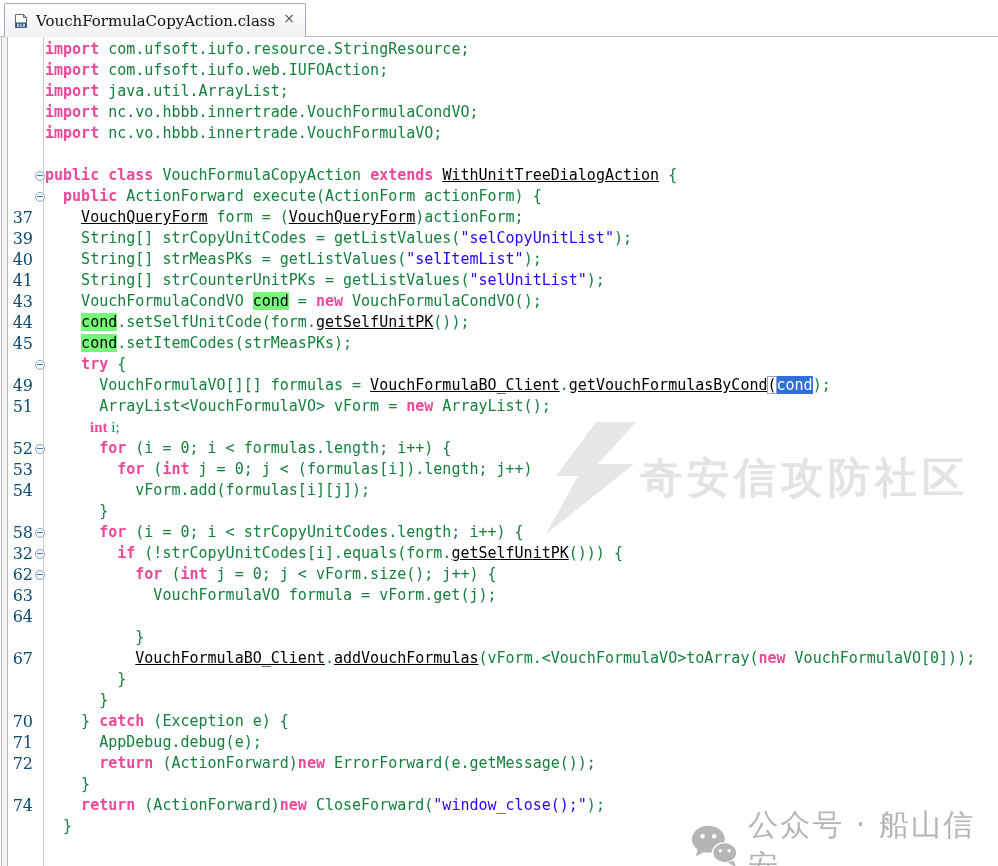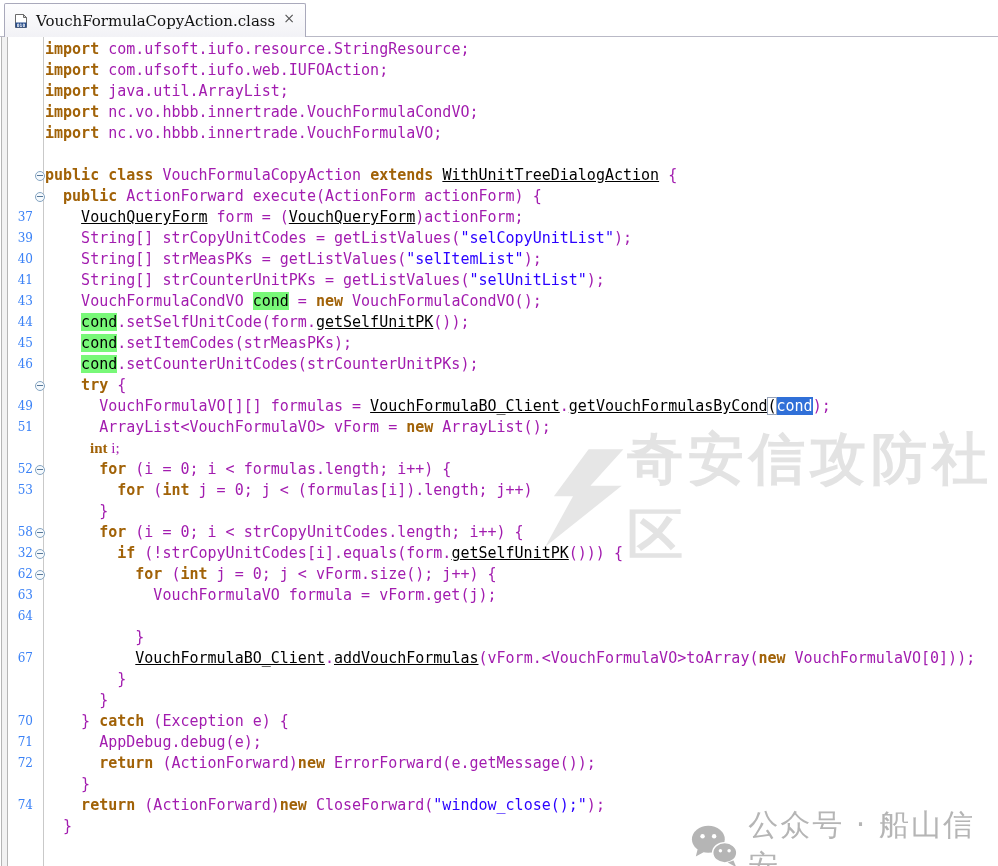--- a/index.html
+++ b/index.html
@@ -23,46 +23,46 @@
   .editor { position:relative; width:998px; height:829px; background:#fff; }
   .marker-bar { position:absolute; left:1px; top:0; bottom:0; width:7px;
                 background:#f2f2f2; border-left:1px solid #b5b5b5;
                 border-right:1px solid #b5b5b5; }
   .ruler-sep { position:absolute; left:43px; top:0; bottom:0; width:1px;
                background:#c9c9c9; }
 
   
   .wm-center { position:absolute; left:540px; top:385px; z-index:0;
                display:flex; align-items:center; pointer-events:none; }
-  .wm-center .wm-text { font-size:56px; font-weight:bold; letter-spacing:5px;
+  .wm-center .wm-text { font-size:42px; font-weight:bold; letter-spacing:5px;
                         color:#e3e3e3; font-family:"DejaVu Sans", sans-serif; }
   .wm-bottom { position:absolute; left:690px; top:768px; z-index:2;
                display:flex; align-items:center; pointer-events:none; }
   .wm-bottom .wm-text { font-size:30px; color:#b5b5b5; letter-spacing:2px;
                         margin-left:10px; font-family:"DejaVu Sans", sans-serif; }
 
   
   .code-lines { position:relative; z-index:1; padding-top:2px; }
   .row { position:relative; height:21px; line-height:21px; white-space:pre;
          font-family:"DejaVu Sans Mono", monospace; font-size:15px; color:#000; }
   .num { position:absolute; left:0; top:0; width:33px; text-align:right;
-         font-family:"DejaVu Serif", serif; font-size:12px; line-height:21px;
-         color:#3b82f6; }
+         font-family:"DejaVu Serif", serif; font-size:16px; line-height:21px;
+         color:#0c4a6e; }
   .fold { position:absolute; left:35px; top:6px; width:10px; height:10px;
           border:1px solid #84a4c2; border-radius:50%; background:#f6fafd; }
   .fold::after { content:""; position:absolute; left:1px; right:1px; top:3px;
                  height:1px; background:#56789a; }
 
-  .k   { color:#a16207; font-weight:bold; }
+  .k   { color:#ec4899; font-weight:bold; }
   .s   { color:#2a00ff; }
   .u   { color:#000; text-decoration:underline; } 
   .g   { background:#78f878; color:#000; }
   .sel { background:#3070d8; color:#fff; }
   .box { outline:1px solid #98a4ba; outline-offset:-1px; }
-  .p   { color:#a21caf; }
+  .p   { color:#15803d; }
 </style>
 </head>
 <body>
 
 <div class="tabbar">
   <div class="tab">
     <svg width="16" height="16" viewBox="0 0 16 16">
       <path d="M2.5 1.5 h8 l3 3 v10 h-11 z" fill="#ffffff" stroke="#6b6b6b" stroke-width="1"></path>
       <path d="M10.5 1.5 v3 h3 z" fill="#d8d8d8" stroke="#6b6b6b" stroke-width="1"></path>
       <rect x="2.5" y="9.5" width="11" height="5" fill="#274c8b"></rect>
@@ -107,27 +107,27 @@
       <div class="row" style="padding-left: calc(0ch + 45px);"><span class="num"></span></div>
       <div class="row" style="padding-left: calc(0ch + 45px);"><span class="num"></span><span class="fold"></span><span class="k">public</span><span class="p"> </span><span class="k">class</span><span class="p"> VouchFormulaCopyAction </span><span class="k">extends</span><span class="p"> </span><span class="u">WithUnitTreeDialogAction</span><span class="p"> {</span></div>
       <div class="row" style="padding-left: calc(2ch + 45px);"><span class="num"></span><span class="fold"></span><span class="k">public</span><span class="p"> ActionForward execute(ActionForm actionForm) {</span></div>
       <div class="row" style="padding-left: calc(4ch + 45px);"><span class="num">37</span><span class="u">VouchQueryForm</span><span class="p"> form = (</span><span class="u">VouchQueryForm</span><span class="p">)actionForm;</span></div>
       <div class="row" style="padding-left: calc(4ch + 45px);"><span class="num">39</span><span class="p">String[] strCopyUnitCodes = getListValues(</span><span class="s">"selCopyUnitList"</span><span class="p">);</span></div>
       <div class="row" style="padding-left: calc(4ch + 45px);"><span class="num">40</span><span class="p">String[] strMeasPKs = getListValues(</span><span class="s">"selItemList"</span><span class="p">);</span></div>
       <div class="row" style="padding-left: calc(4ch + 45px);"><span class="num">41</span><span class="p">String[] strCounterUnitPKs = getListValues(</span><span class="s">"selUnitList"</span><span class="p">);</span></div>
       <div class="row" style="padding-left: calc(4ch + 45px);"><span class="num">43</span><span class="p">VouchFormulaCondVO </span><span class="g">cond</span><span class="p"> = </span><span class="k">new</span><span class="p"> VouchFormulaCondVO();</span></div>
       <div class="row" style="padding-left: calc(4ch + 45px);"><span class="num">44</span><span class="g">cond</span><span class="p">.setSelfUnitCode(form.</span><span class="u">getSelfUnitPK</span><span class="p">());</span></div>
       <div class="row" style="padding-left: calc(4ch + 45px);"><span class="num">45</span><span class="g">cond</span><span class="p">.setItemCodes(strMeasPKs);</span></div>
-      <div class="row" style="padding-left: calc(4ch + 45px);"><span class="num">46</span><span class="g">cond</span><span class="p">.setCounterUnitCodes(strCounterUnitPKs);</span></div>
       <div class="row" style="padding-left: calc(4ch + 45px);"><span class="num"></span><span class="fold"></span><span class="k">try</span><span class="p"> {</span></div>
       <div class="row" style="padding-left: calc(6ch + 45px);"><span class="num">49</span><span class="p">VouchFormulaVO[][] formulas = </span><span class="u">VouchFormulaBO_Client</span><span class="p">.</span><span class="u">getVouchFormulasByCond</span><span class="box">(</span><span class="sel">cond</span><span class="p">);</span></div>
       <div class="row" style="padding-left: calc(6ch + 45px);"><span class="num">51</span><span class="p">ArrayList&lt;VouchFormulaVO&gt; vForm = </span><span class="k">new</span><span class="p"> ArrayList();</span></div>
       <div class="row" style="padding-left: calc(6ch + 45px); font-family: Liberation Serif, serif;"><span class="num"></span><span class="k">int</span><span class="p"> i;</span></div>
       <div class="row" style="padding-left: calc(6ch + 45px);"><span class="num">52</span><span class="fold"></span><span class="k">for</span><span class="p"> (i = 0; i &lt; formulas.length; i++) {</span></div>
       <div class="row" style="padding-left: calc(8ch + 45px);"><span class="num">53</span><span class="k">for</span><span class="p"> (</span><span class="k">int</span><span class="p"> j = 0; j &lt; (formulas[i]).length; j++)</span></div>
+      <div class="row" style="padding-left: calc(10ch + 45px);"><span class="num">54</span><span class="p">vForm.add(formulas[i][j]);</span></div>
       <div class="row" style="padding-left: calc(6ch + 45px);"><span class="num"></span><span class="p">}</span></div>
       <div class="row" style="padding-left: calc(6ch + 45px);"><span class="num">58</span><span class="fold"></span><span class="k">for</span><span class="p"> (i = 0; i &lt; strCopyUnitCodes.length; i++) {</span></div>
       <div class="row" style="padding-left: calc(8ch + 45px);"><span class="num">32</span><span class="fold"></span><span class="k">if</span><span class="p"> (!strCopyUnitCodes[i].equals(form.</span><span class="u">getSelfUnitPK</span><span class="p">())) {</span></div>
       <div class="row" style="padding-left: calc(10ch + 45px);"><span class="num">62</span><span class="fold"></span><span class="k">for</span><span class="p"> (</span><span class="k">int</span><span class="p"> j = 0; j &lt; vForm.size(); j++) {</span></div>
       <div class="row" style="padding-left: calc(12ch + 45px);"><span class="num">63</span><span class="p">VouchFormulaVO formula = vForm.get(j);</span></div>
       <div class="row" style="padding-left: calc(12ch + 45px);"><span class="num">64</span></div>
       <div class="row" style="padding-left: calc(10ch + 45px);"><span class="num"></span><span class="p">}</span></div>
       <div class="row" style="padding-left: calc(10ch + 45px);"><span class="num">67</span><span class="u">VouchFormulaBO_Client</span><span class="p">.</span><span class="u">addVouchFormulas</span><span class="p">(vForm.&lt;VouchFormulaVO&gt;toArray(</span><span class="k">new</span><span class="p"> VouchFormulaVO[0]));</span></div>
       <div class="row" style="padding-left: calc(8ch + 45px);"><span class="num"></span><span class="p">}</span></div>
       <div class="row" style="padding-left: calc(6ch + 45px);"><span class="num"></span><span class="p">}</span></div>

